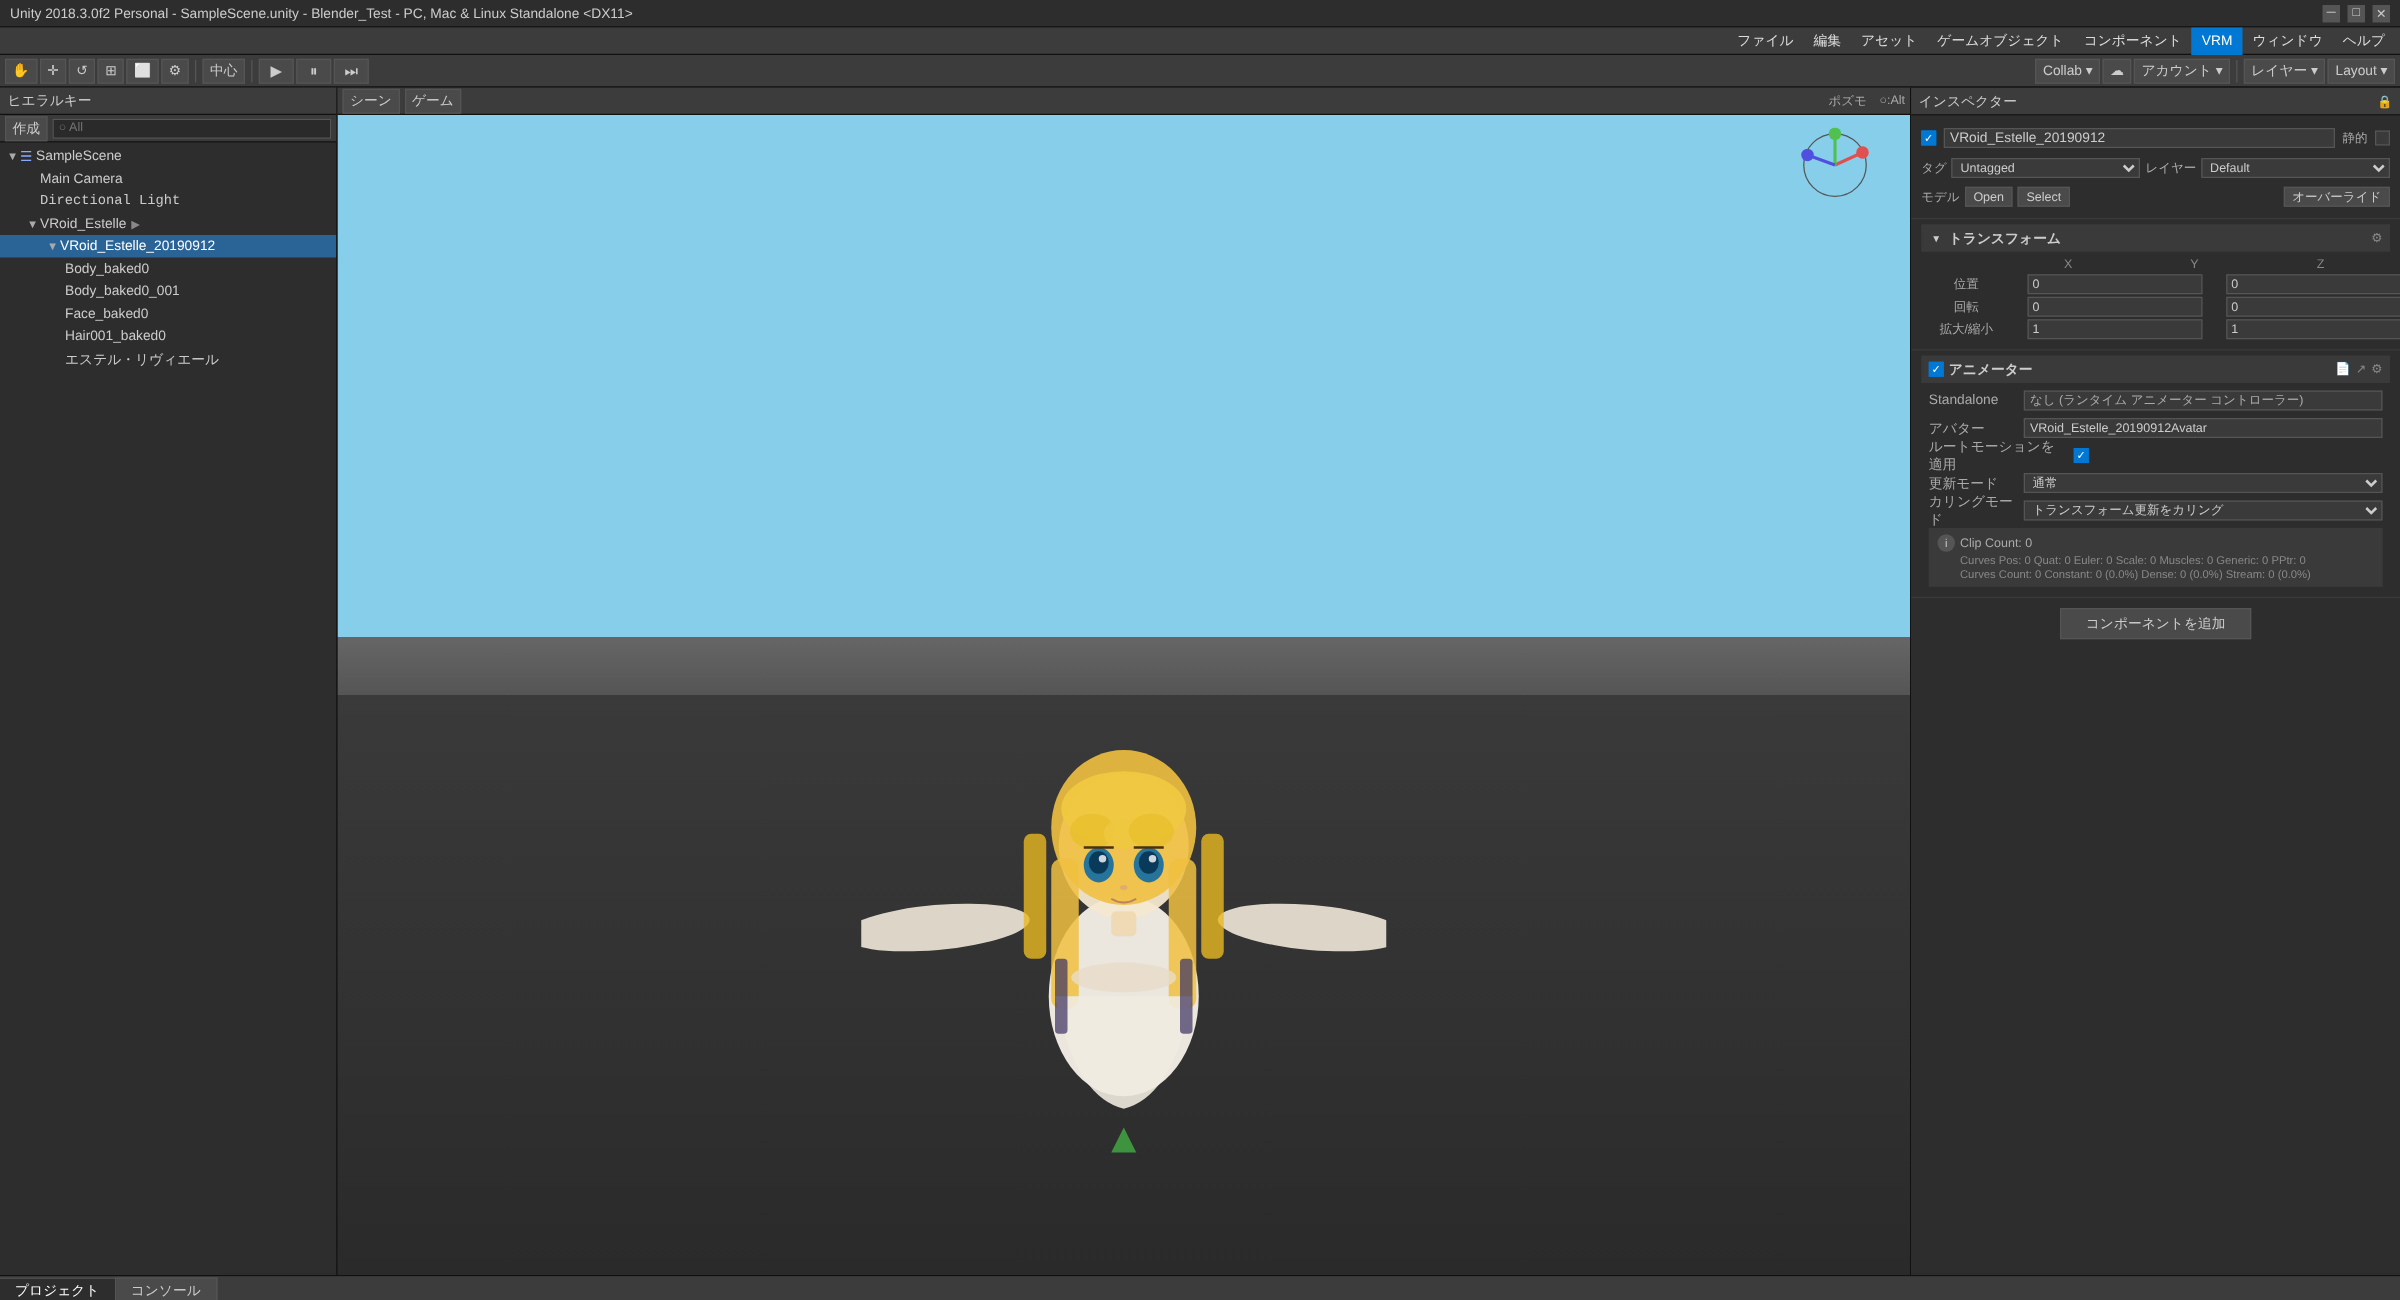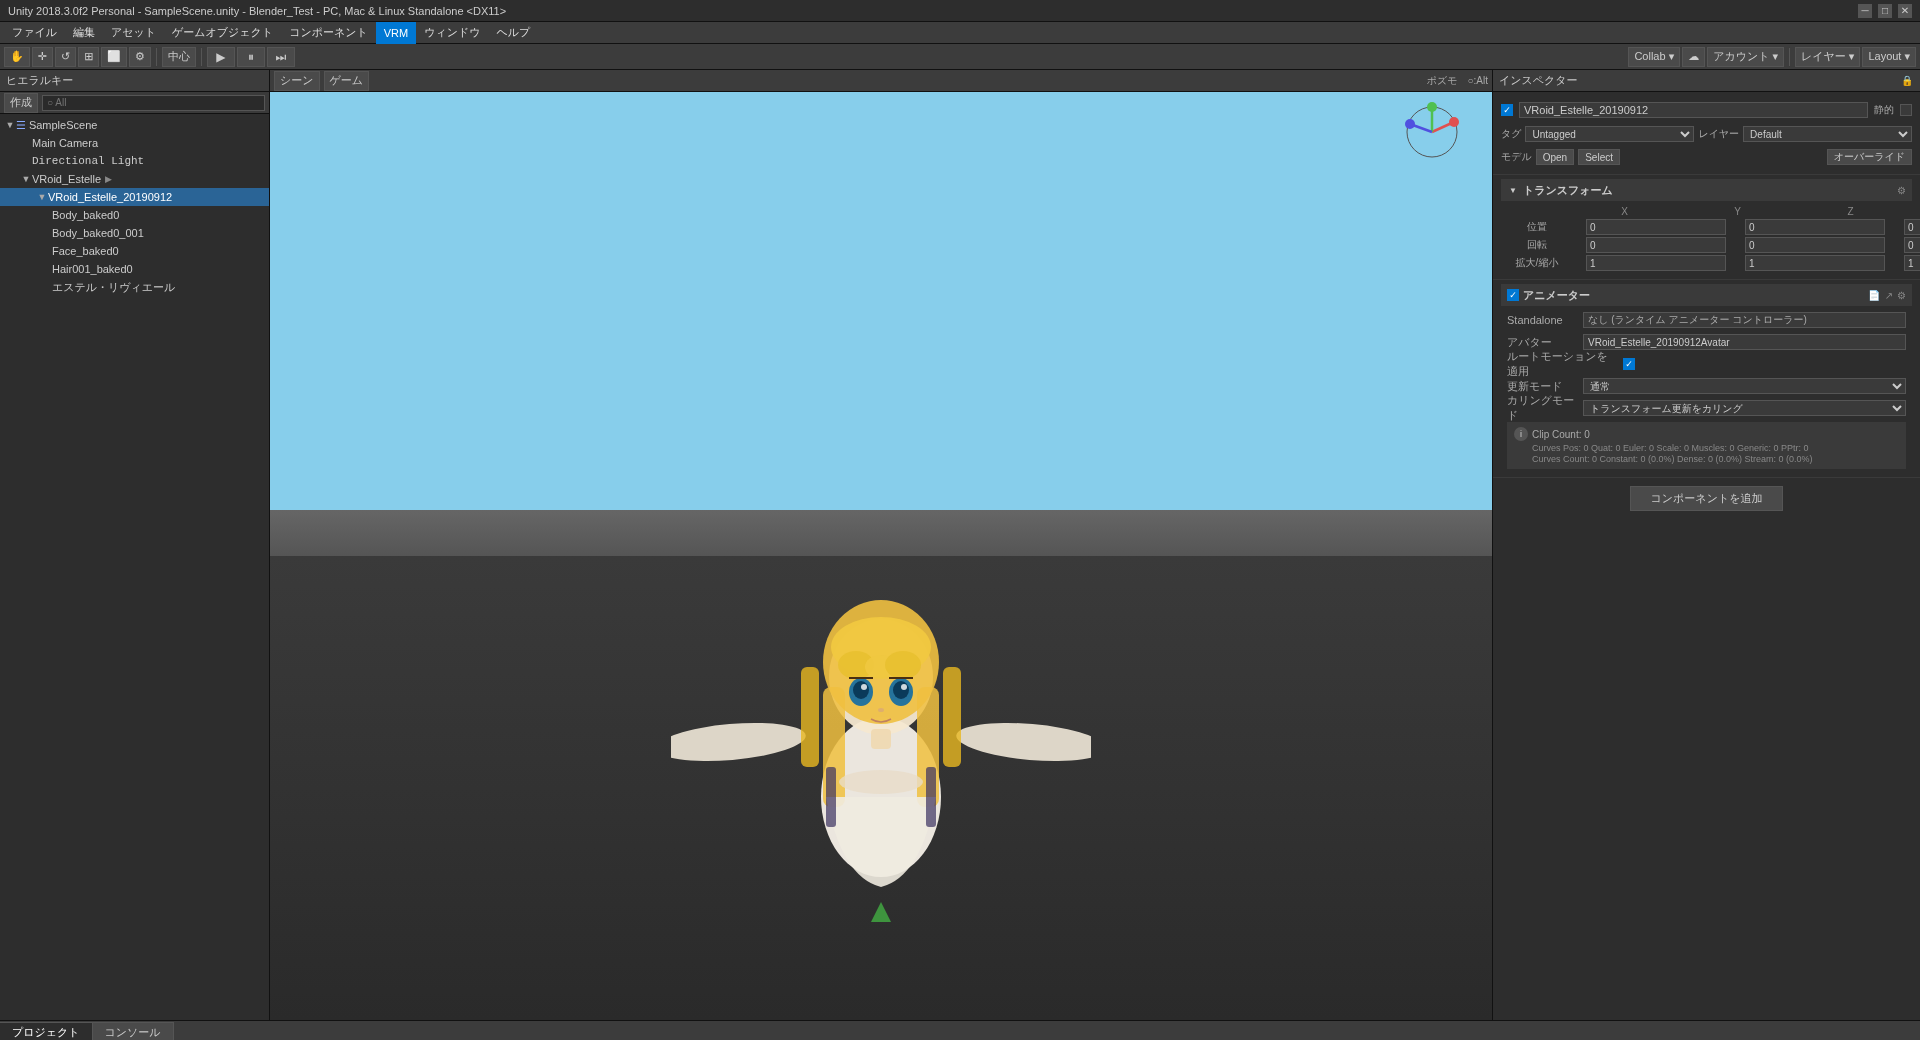--- a/index.html
+++ b/index.html
@@ -34,20 +34,21 @@
 
     
     #menu-bar {
       height: 22px;
       background: #3c3c3c;
       display: flex;
       align-items: center;
       padding: 0 4px;
       border-bottom: 1px solid #111;
       position: relative;
+      justify-content: flex-end;
     }
     .menu-item {
       padding: 2px 8px;
       cursor: pointer;
       font-size: 11px;
       color: #ddd;
       height: 22px;
       display: flex; align-items: center;
     }
     .menu-item.active { background: #0078d4; color: white; }
@@ -154,21 +155,21 @@
       border-bottom: 1px solid #111;
     }
     #scene-view {
       flex: 1;
       position: relative;
       overflow: hidden;
     }
 
     
     #right-panel {
-      width: 428px;
+      width: 392px;
       background: #2d2d2d;
       border-left: 1px solid #111;
       display: flex;
       flex-direction: column;
       overflow-y: auto;
     }
     #inspector-header {
       height: 22px;
       background: #3c3c3c;
       display: flex; align-items: center;

